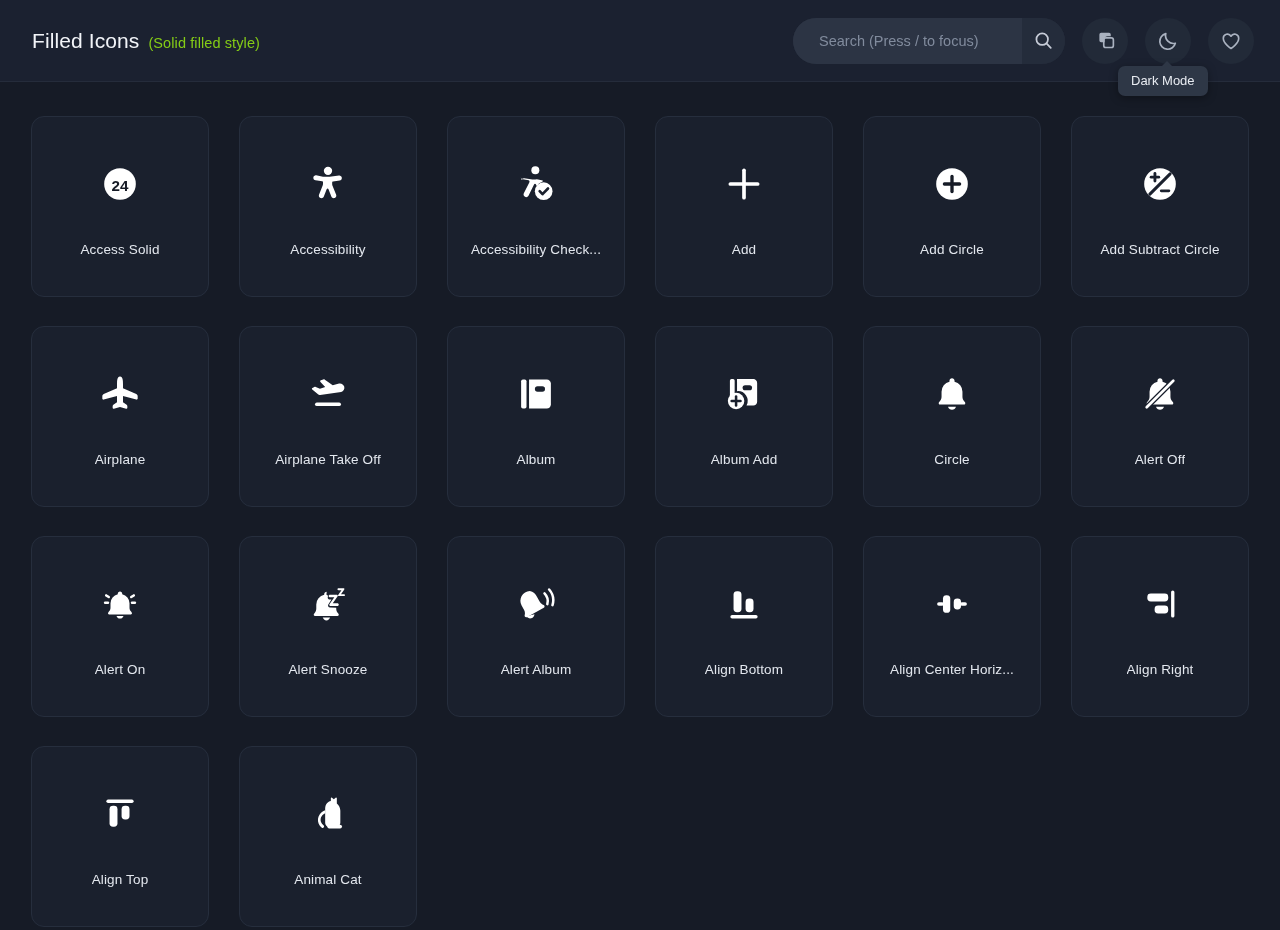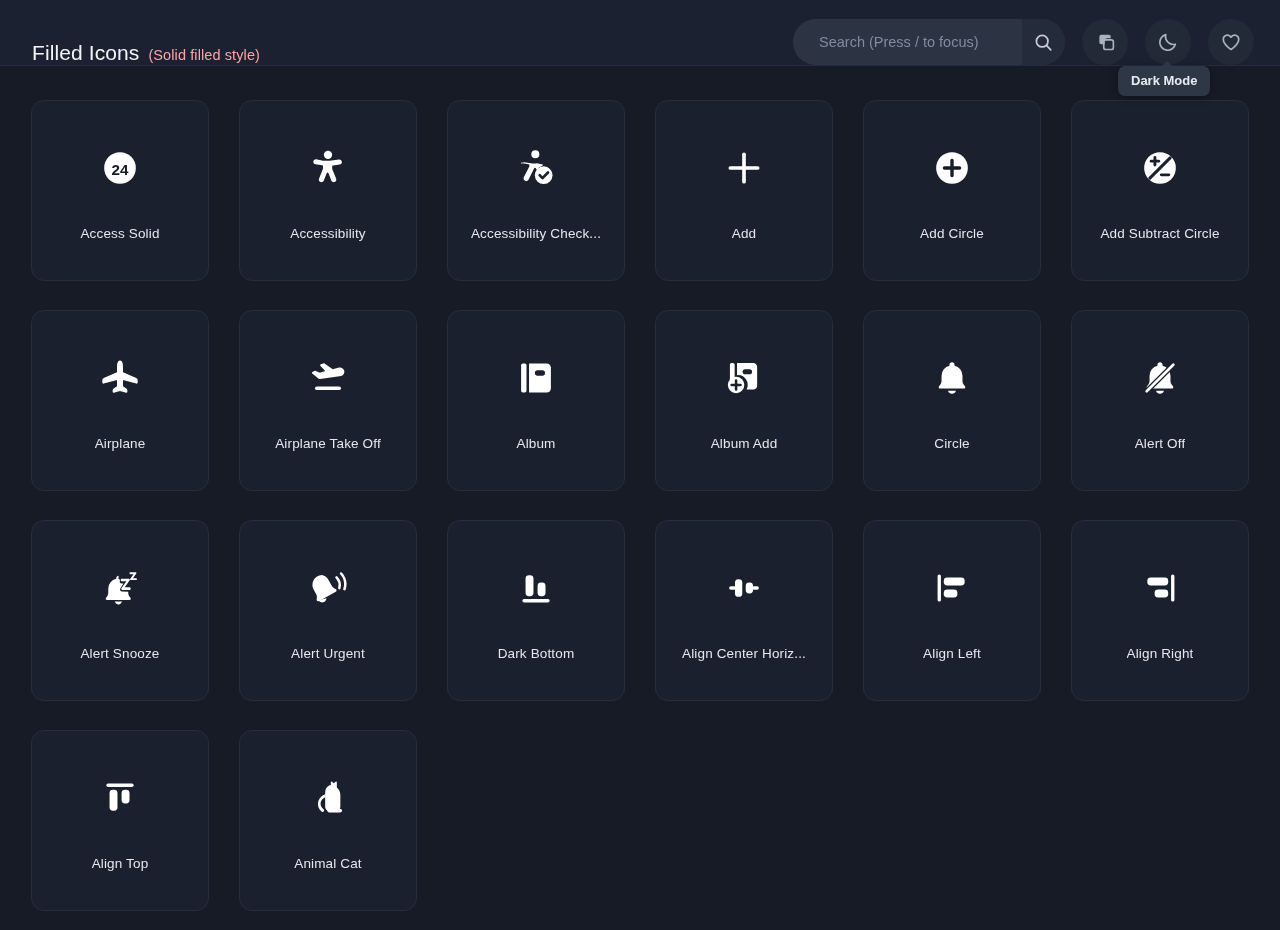--- a/index.html
+++ b/index.html
@@ -13,25 +13,25 @@
   body {
     background: #161b26;
     font-family: "Liberation Sans", sans-serif;
     color: #e7eaf0;
     -webkit-font-smoothing: antialiased;
   }
 
   
   .header {
     position: relative;
-    height: 66px;
+    height: 82px;
     background: #1b2130;
     border-bottom: 1px solid #252c3b;
     display: flex;
-    align-items: flex-end;
+    align-items: center;
     padding: 0 26px 0 32px;
     z-index: 20;
   }
 
   .title-wrap {
     display: flex;
     align-items: baseline;
     gap: 9px;
     flex: 1 1 auto;
     white-space: nowrap;
@@ -39,21 +39,21 @@
 
   .title {
     font-size: 21px;
     font-weight: 400;
     letter-spacing: .1px;
     color: #f2f4f8;
   }
 
   .subtitle {
     font-size: 14.5px;
-    color: #fca5a5;
+    color: #84cc16;
     letter-spacing: .1px;
   }
 
   .header-right {
     display: flex;
     align-items: center;
     gap: 17px;
   }
 
   
@@ -114,21 +114,20 @@
     top: 66px;
     left: 1118px;
     background: #2e3746;
     color: #e8ebf1;
     font-size: 13px;
     padding: 7px 13px 8px;
     border-radius: 7px;
     white-space: nowrap;
     z-index: 30;
     box-shadow: 0 2px 8px rgba(0,0,0,.35);
-    font-weight: bold;
   }
   .tooltip::before {
     content: "";
     position: absolute;
     top: -5px;
     left: 43px;
     width: 0; height: 0;
     border-left: 6px solid transparent;
     border-right: 6px solid transparent;
     border-bottom: 6px solid #2e3746;
@@ -365,20 +364,35 @@
       <svg width="38" height="38" viewBox="0 0 24 24" fill="#fff">
         <path d="M12 2.1c-.9 0-1.6.7-1.6 1.6v.5A6.6 6.6 0 0 0 5.4 10.6v3.1c0 1.1-.4 2.1-1.1 2.9l-.5.6c-.5.6-.1 1.5.7 1.5h15c.8 0 1.2-.9.7-1.5l-.5-.6c-.7-.8-1.1-1.8-1.1-2.9v-3.1A6.6 6.6 0 0 0 13.6 4.2v-.5c0-.9-.7-1.6-1.6-1.6z"></path>
         <path d="M9.5 20c.3 1.1 1.3 1.9 2.5 1.9s2.2-.8 2.5-1.9h-5z"></path>
         <line x1="3.2" y1="20.8" x2="20.8" y2="3.2" stroke="#1a202d" stroke-width="3.4" stroke-linecap="round"></line>
         <line x1="3.6" y1="20.4" x2="20.4" y2="3.6" stroke="#fff" stroke-width="1.7" stroke-linecap="round"></line>
       </svg>
     </div>
     <div class="card-label">Alert Off</div>
   </div>
 
+  <div class="card">
+    <div class="card-icon">
+      <svg width="38" height="38" viewBox="0 0 24 24" fill="#fff">
+        <path d="M12 4.1c-.8 0-1.4.6-1.4 1.4v.4A5.9 5.9 0 0 0 6 11.6v2.6c0 1-.3 1.9-1 2.6l-.4.5c-.4.5-.1 1.3.6 1.3h13.6c.7 0 1-.8.6-1.3l-.4-.5c-.7-.7-1-1.6-1-2.6v-2.6A5.9 5.9 0 0 0 13.4 5.9v-.4c0-.8-.6-1.4-1.4-1.4z"></path>
+        <path d="M9.8 19.5c.3 1 1.2 1.7 2.2 1.7s1.9-.7 2.2-1.7H9.8z"></path>
+        <g stroke="#fff" stroke-width="1.6" stroke-linecap="round">
+          <line x1="3.3" y1="6.6" x2="4.9" y2="7.6"></line>
+          <line x1="2.6" y1="11.2" x2="4.4" y2="11.2"></line>
+          <line x1="20.7" y1="6.6" x2="19.1" y2="7.6"></line>
+          <line x1="21.4" y1="11.2" x2="19.6" y2="11.2"></line>
+        </g>
+      </svg>
+    </div>
+    <div class="card-label">Alert On</div>
+  </div>
 
   <div class="card">
     <div class="card-icon">
       <svg width="38" height="38" viewBox="0 0 24 24" fill="#fff">
         <path d="M11.2 4.2c-.9 0-1.6.7-1.6 1.6v.4A6.2 6.2 0 0 0 4.6 12.3v2.6c0 1.1-.4 2-1 2.8l-.4.5c-.5.6-.1 1.4.6 1.4h14.2c.7 0 1.1-.8.6-1.4l-.4-.5c-.7-.8-1-1.7-1-2.8v-.6l-3.9-.1c-1 0-1.6-1.1-1.1-1.9l2-3.2h-1.4c-.6 0-1-.5-1-1 0-.1 0-.2.1-.3v-.2c.2-.5-.1-1.4-.9-1.4z"></path>
         <path d="M8.7 20.6c.3 1 1.2 1.8 2.3 1.8s2-.8 2.3-1.8H8.7z"></path>
         <path d="M13.2 6.1h4.4c.5 0 .8.6.5 1l-3.1 4.5h3c.4 0 .8.4.8.8s-.4.8-.8.8h-4.6c-.5 0-.8-.6-.5-1l3.1-4.5h-2.8c-.4 0-.8-.4-.8-.8s.4-.8.8-.8z"></path>
         <path d="M18.6 2.1h3.3c.4 0 .6.4.4.7l-2.1 3h1.9c.3 0 .6.3.6.6s-.3.6-.6.6h-3.3c-.4 0-.6-.4-.4-.7l2.1-3h-1.9c-.3 0-.6-.3-.6-.6s.3-.6.6-.6z"></path>
       </svg>
     </div>
@@ -389,57 +403,47 @@
     <div class="card-icon">
       <svg width="40" height="40" viewBox="0 0 24 24" fill="#fff">
         <path d="M10.3 3.5a5.9 5.9 0 0 0-6.9 7.3l.8 3a3.9 3.9 0 0 1-.2 2.6l-.3.7c-.3.7.3 1.4 1 1.2l11.3-3c.7-.2.9-1.1.3-1.6l-.6-.5a3.9 3.9 0 0 1-1.3-2.3l-.8-3a5.9 5.9 0 0 0-3.3-4.4z" transform="rotate(-14 12 12)"></path>
         <path d="M6.3 19.4c.6 1 1.8 1.5 2.9 1.2 1.1-.3 1.8-1.3 1.9-2.4l-4.8 1.2z"></path>
         <g stroke="#fff" stroke-width="1.5" fill="none" stroke-linecap="round">
           <path d="M17.1 5.6a6.8 6.8 0 0 1 1.7 6.5"></path>
           <path d="M19.9 3.3a9.9 9.9 0 0 1 2 9.4"></path>
         </g>
       </svg>
     </div>
-    <div class="card-label">Alert Urgent</div>
+    <div class="card-label">Alert Album</div>
   </div>
 
   <div class="card">
     <div class="card-icon">
       <svg width="38" height="38" viewBox="0 0 24 24" fill="#fff">
         <rect x="5.4" y="4" width="5" height="13.2" rx="2.2"></rect>
         <rect x="13" y="8.6" width="5" height="8.6" rx="2.2"></rect>
         <rect x="3.4" y="19" width="17.2" height="2.1" rx="1.05"></rect>
       </svg>
     </div>
-    <div class="card-label">Dark Bottom</div>
+    <div class="card-label">Align Bottom</div>
   </div>
 
   <div class="card">
     <div class="card-icon">
       <svg width="38" height="38" viewBox="0 0 24 24" fill="#fff">
         <rect x="6.3" y="6.4" width="4.6" height="11.2" rx="2.2"></rect>
         <rect x="13.1" y="8.6" width="4.6" height="6.8" rx="2.2"></rect>
         <rect x="2.6" y="10.9" width="4.3" height="2.2" rx="1.1"></rect>
         <rect x="17.1" y="10.9" width="4.3" height="2.2" rx="1.1"></rect>
       </svg>
     </div>
     <div class="card-label">Align Center Horiz...</div>
   </div>
 
 
-  <div class="card">
-    <div class="card-icon">
-      <svg width="38" height="38" viewBox="0 0 24 24" fill="#fff">
-        <rect x="2.9" y="3.4" width="2.1" height="17.2" rx="1.05"></rect>
-        <rect x="6.8" y="5.4" width="13.2" height="5" rx="2.2"></rect>
-        <rect x="6.8" y="13" width="8.6" height="5" rx="2.2"></rect>
-      </svg>
-    </div>
-    <div class="card-label">Align Left</div>
-  </div>
 
   <div class="card">
     <div class="card-icon">
       <svg width="38" height="38" viewBox="0 0 24 24" fill="#fff">
         <rect x="19" y="3.4" width="2.1" height="17.2" rx="1.05"></rect>
         <rect x="4" y="5.4" width="13.2" height="5" rx="2.2"></rect>
         <rect x="8.6" y="13" width="8.6" height="5" rx="2.2"></rect>
       </svg>
     </div>
     <div class="card-label">Align Right</div>

